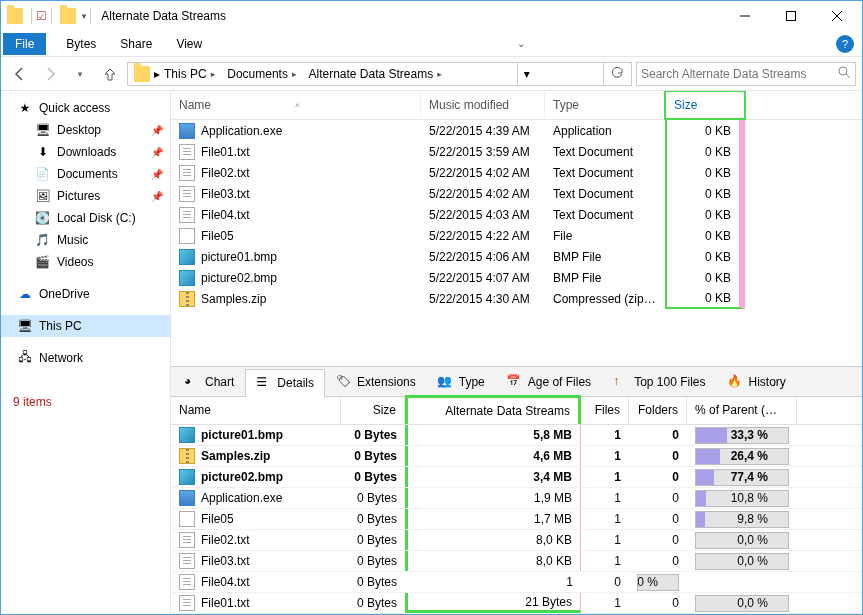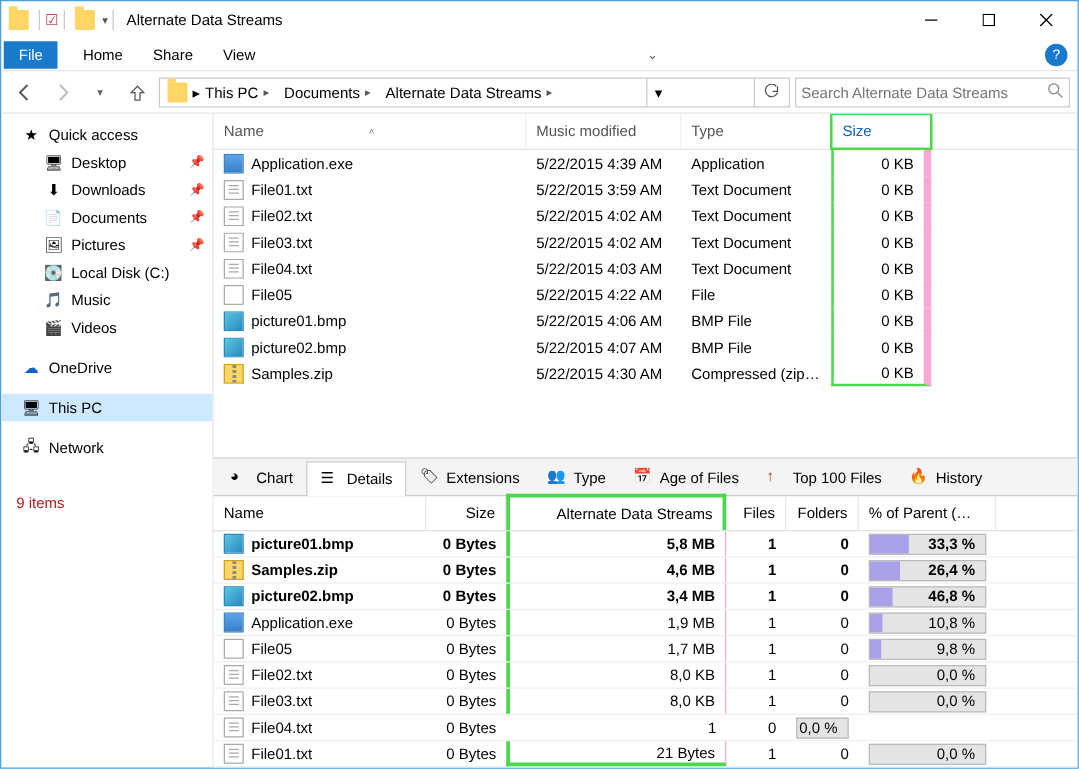--- a/index.html
+++ b/index.html
@@ -64,21 +64,21 @@
   .dhdr .cell{padding:6px 8px;border-right:1px solid #e5e5e5}
   .dhdr .cell.r{text-align:right}
   .dhdr .ads{border-left:3px solid #4bd94b;border-right:3px solid #4bd94b;border-top:3px solid #4bd94b;margin-top:-2px}
   .drow{display:grid;grid-template-columns:170px 64px 176px 48px 58px 110px;height:21px;align-items:center;border-bottom:1px solid #f0f0f0}
   .drow .cell{padding:0 8px;white-space:nowrap}
   .drow .cell.r{text-align:right}
   .drow .name{display:flex;align-items:center;gap:6px}
   .drow.bold{font-weight:bold}
   .drow .ads{border-left:3px solid #4bd94b;border-right:1px solid #f9a8d4;height:100%;display:flex;align-items:center;justify-content:flex-end}
   .drow:last-child .ads{border-bottom:3px solid #4bd94b}
-  .pct{position:relative;height:17px;background:#e4e4e4;border:1px solid #bbb;display:flex;align-items:center;justify-content:flex-end;padding-right:8px;overflow:hidden}
+  .pct{position:relative;height:17px;background:#e4e4e4;border:1px solid #bbb;display:flex;align-items:center;justify-content:flex-end;padding-right:20px;overflow:hidden}
   .pct .bar{position:absolute;left:0;top:0;bottom:0;background:#a8a0e8}
   .pct .txt{position:relative;z-index:1}
   .nav .item.sel{background:#cde8ff}
 </style>
 </head>
 <body>
 
 <div class="titlebar">
   <span class="ticon fic folder"></span>
   <span class="sep"></span>
@@ -103,21 +103,21 @@
         <svg width="10" height="10">
           <line x1="0" y1="0" x2="10" y2="10" stroke="#000"></line>
           <line x1="10" y1="0" x2="0" y2="10" stroke="#000"></line>
         </svg>
       </div>
   </div>
 </div>
 
 <div class="menubar">
   <div class="filetab">File</div>
-  <div class="mitem">Home</div>
+  <div class="mitem">Bytes</div>
   <div class="mitem">Share</div>
   <div class="mitem">View</div>
   <span style="margin-left:auto;margin-right:8px;color:#555;font-size:10px">⌄</span>
   <div class="help">?</div>
 </div>
 
 <div class="addrbar">
   <div class="navbtn">
       <svg width="16" height="16">
         <path d="M10 2 L4 8 L10 14" fill="none" stroke="#555" stroke-width="1.5"></path>
@@ -399,21 +399,21 @@
                 <span class="fic bmp"></span>
                 <span>picture02.bmp</span>
               </div>
      <div class="cell r">0 Bytes</div>
      <div class="cell r ads" style="">3,4 MB</div>
      <div class="cell r">1</div>
      <div class="cell r">0</div>
      <div class="cell">
                 <div class="pct">
                   <div class="bar" style="width:19.6%"></div>
-                  <span class="txt">46,8 %</span>
+                  <span class="txt">77,4 %</span>
                 </div>
               </div>
    </div>
             <div class="drow ">
      <div class="cell name">
                 <span class="fic exe"></span>
                 <span>Application.exe</span>
               </div>
      <div class="cell r">0 Bytes</div>
      <div class="cell r ads" style="">1,9 MB</div>

